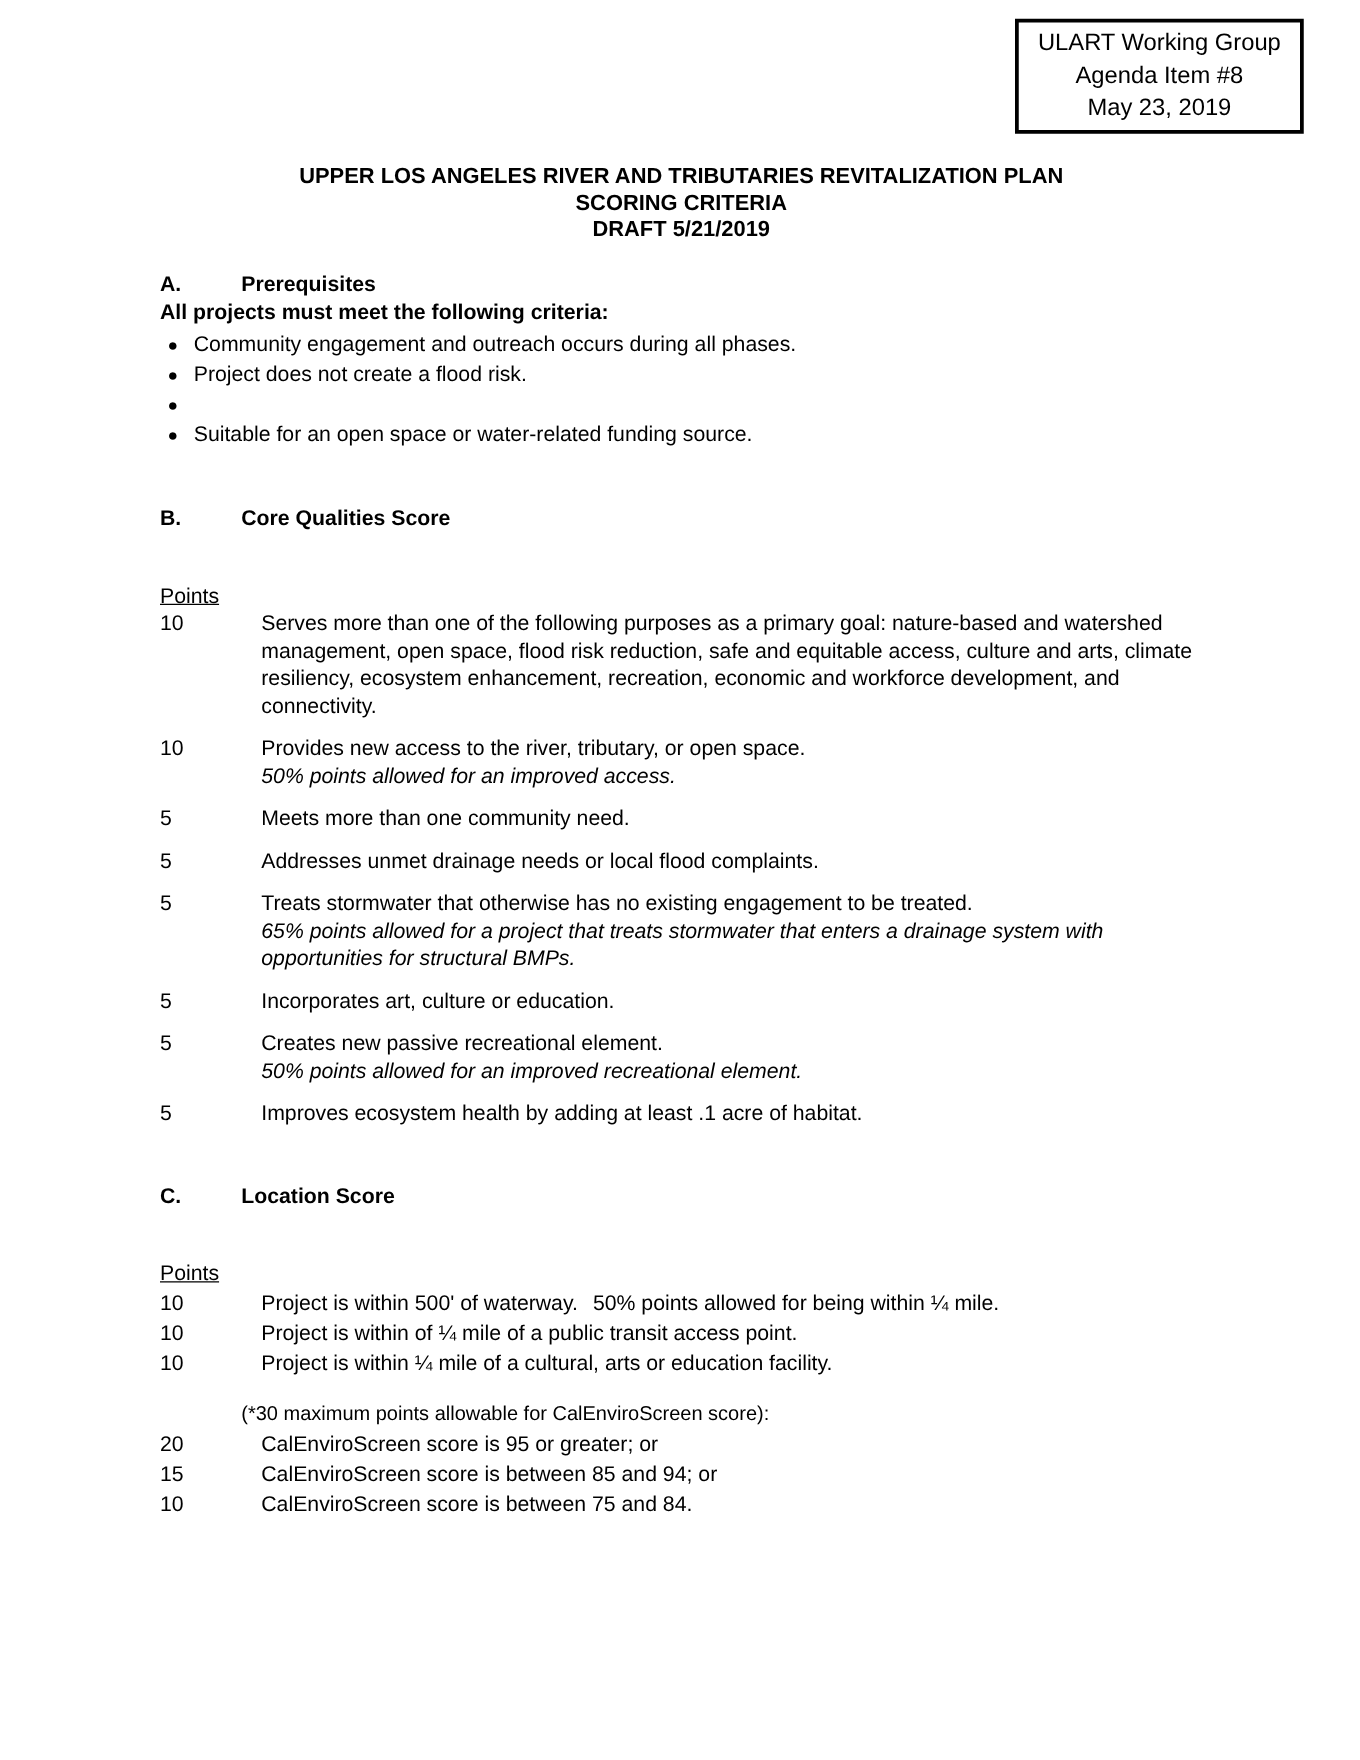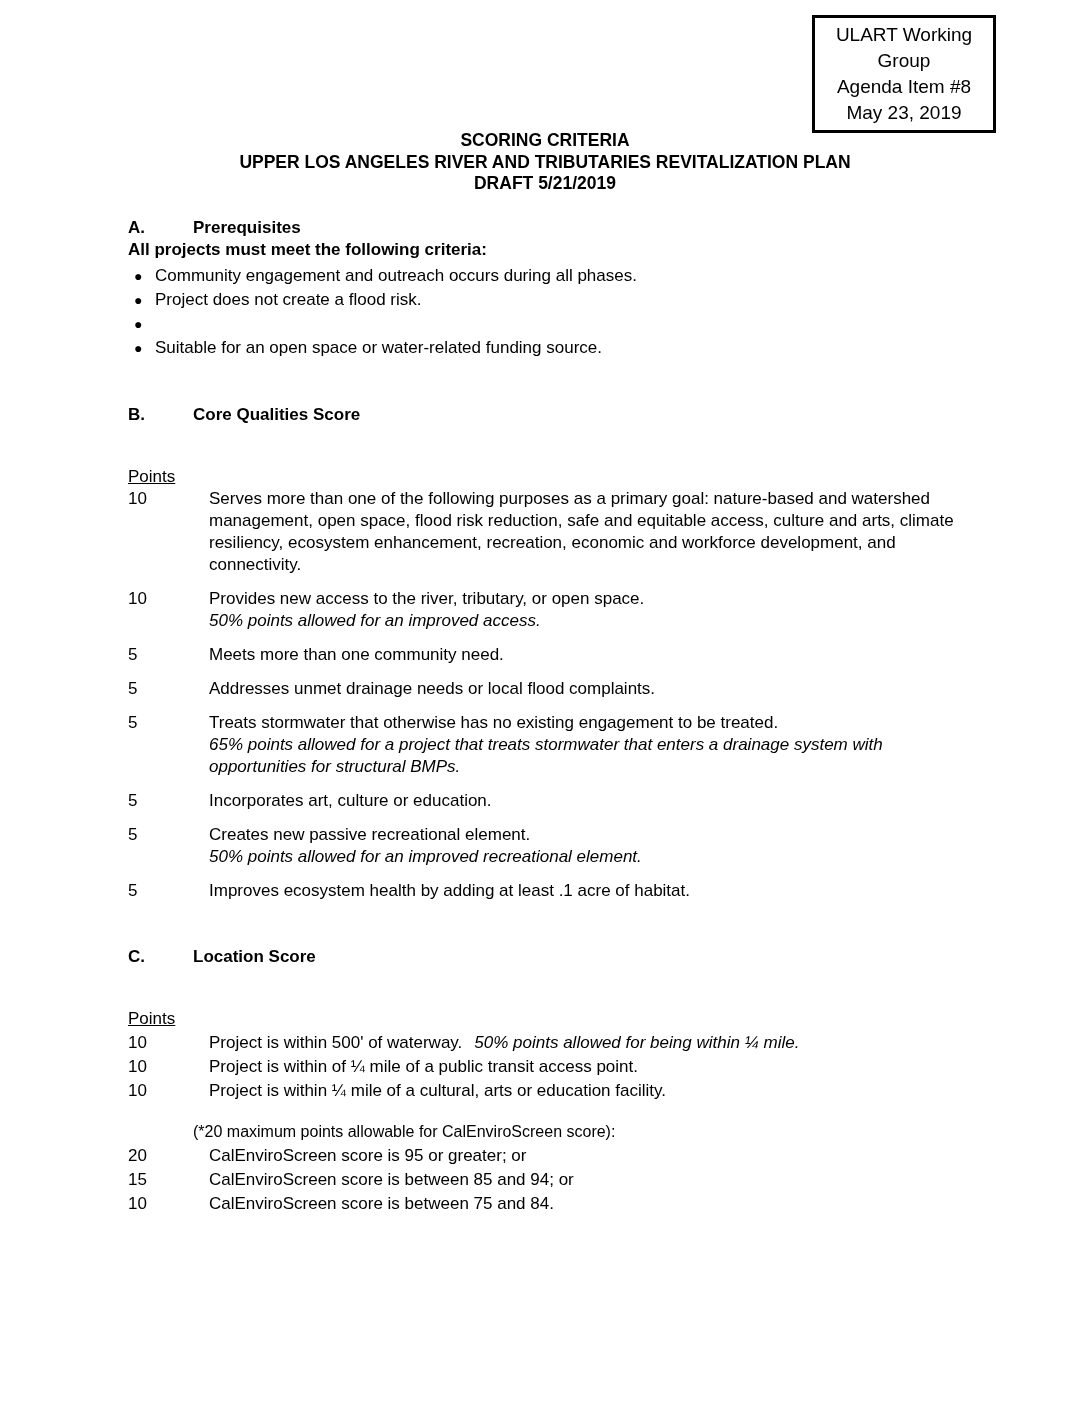--- a/index.html
+++ b/index.html
@@ -12,21 +12,21 @@
     color: #000000;
     font-family: "Liberation Sans", sans-serif;
     font-size: 17px;
     line-height: 22px;
     overflow: hidden;
   }
   .header-box {
     position: absolute;
     top: 15px;
     left: 812px;
-    width: 184px;
+    width: 231px;
     border: 3px solid #000000;
     text-align: center;
     font-size: 19px;
     line-height: 26px;
     padding: 4px 2px;
   }
   .content {
     position: absolute;
     top: 130px;
     left: 128px;
@@ -57,21 +57,21 @@
   }
   .score-row {
     display: flex;
     margin-top: 12px;
     gap: 16px;
   }
   .score-row.tight { margin-top: 0; }
   .pts { width: 65px; flex: 0 0 65px; }
   .txt { flex: 1; }
   .note { font-style: italic; }
-  .inline-note { font-style: italic; margin-left: 12px; }
+  .inline-note { margin-left: 12px; }
   .gap-b { margin-top: 44px; }
   .gap-c { margin-top: 44px; }
   .sub-note {
     display: flex;
     margin-top: 19px;
     font-size: 16px;
   }
   .c-list { margin-top: 0; }
   .c-list .score-row { margin-top: 1px; line-height: 23px; }
 </style>
@@ -82,22 +82,22 @@
 
   <div class="header-box">
     <div>ULART Working Group</div>
     <div>Agenda Item #8</div>
     <div>May 23, 2019</div>
   </div>
 
   <div class="content">
 
     <div class="title">
+      <div>UPPER LOS ANGELES RIVER AND TRIBUTARIES REVITALIZATION PLAN</div>
       <div>SCORING CRITERIA</div>
-      <div>UPPER LOS ANGELES RIVER AND TRIBUTARIES REVITALIZATION PLAN</div>
       <div>DRAFT 5/21/2019</div>
     </div>
 
     <div class="sec-head">
       <span class="sec-letter">A.</span>
       <span>Prerequisites</span>
     </div>
     <div class="intro">All projects must meet the following criteria:</div>
     <div class="bullets">
       <div class="bullet-line">
@@ -183,21 +183,21 @@
         <div class="txt">Project is within of ¼ mile of a public transit access point.</div>
       </div>
       <div class="score-row tight">
         <span class="pts">10</span>
         <div class="txt">Project is within ¼ mile of a cultural, arts or education facility.</div>
       </div>
     </div>
 
     <div class="sub-note">
       <span class="pts"></span>
-      <div class="txt">(*20 maximum points allowable for CalEnviroScreen score):</div>
+      <div class="txt">(*30 maximum points allowable for CalEnviroScreen score):</div>
     </div>
     <div class="c-list">
       <div class="score-row tight">
         <span class="pts">20</span>
         <div class="txt">CalEnviroScreen score is 95 or greater; or</div>
       </div>
       <div class="score-row tight">
         <span class="pts">15</span>
         <div class="txt">CalEnviroScreen score is between 85 and 94; or</div>
       </div>

